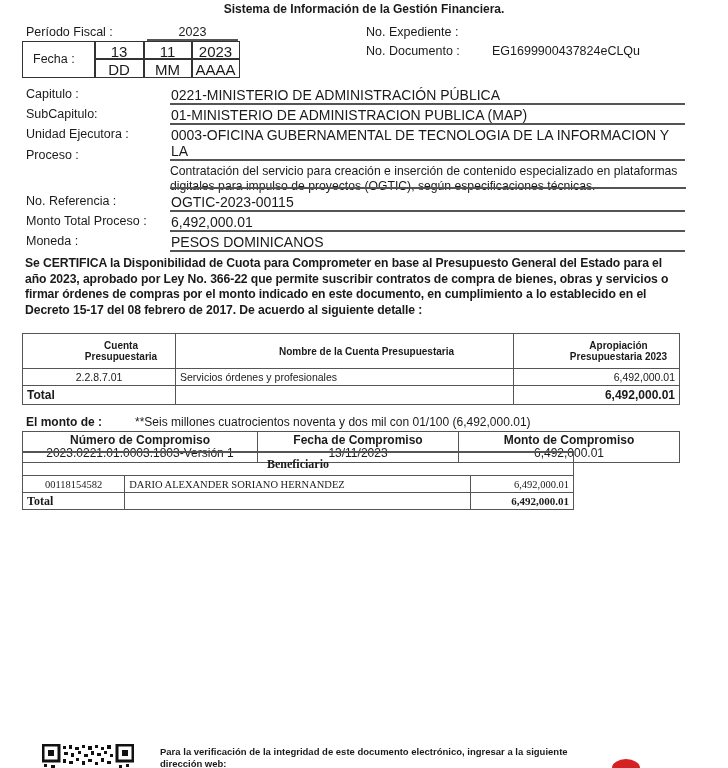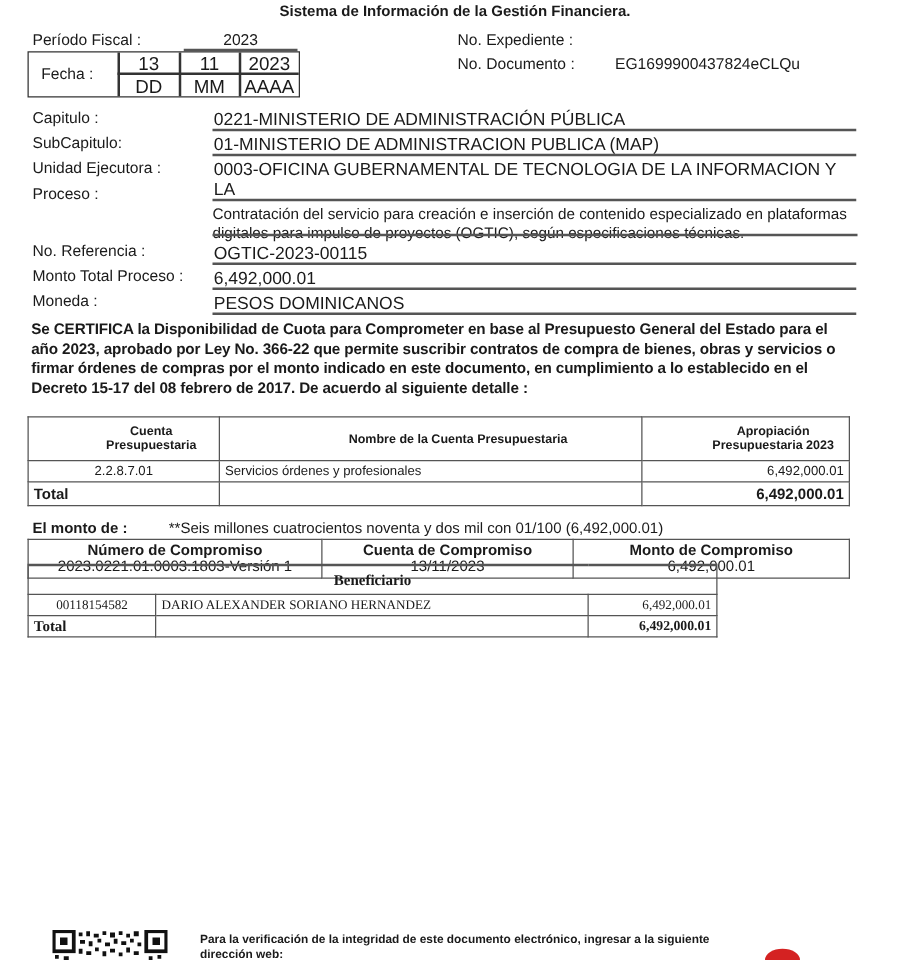--- a/index.html
+++ b/index.html
@@ -115,21 +115,21 @@
 <div class="abs monto-val">**Seis  millones cuatrocientos noventa y dos  mil  con 01/100 (6,492,000.01)</div>
 
 <table class="t2">
   <tbody>
       <tr>
     <td style="width:226px;">
       <div class="h">Número de Compromiso</div>
       <div>2023.0221.01.0003.1803-Versión 1</div>
     </td>
     <td style="width:192px;">
-      <div class="h">Cuenta de Compromiso</div>
+      <div class="h">Fecha de Compromiso</div>
       <div>13/11/2023</div>
     </td>
     <td>
       <div class="h">Monto de Compromiso</div>
       <div>6,492,000.01</div>
     </td>
   </tr>
 </tbody>
   </table>
 

